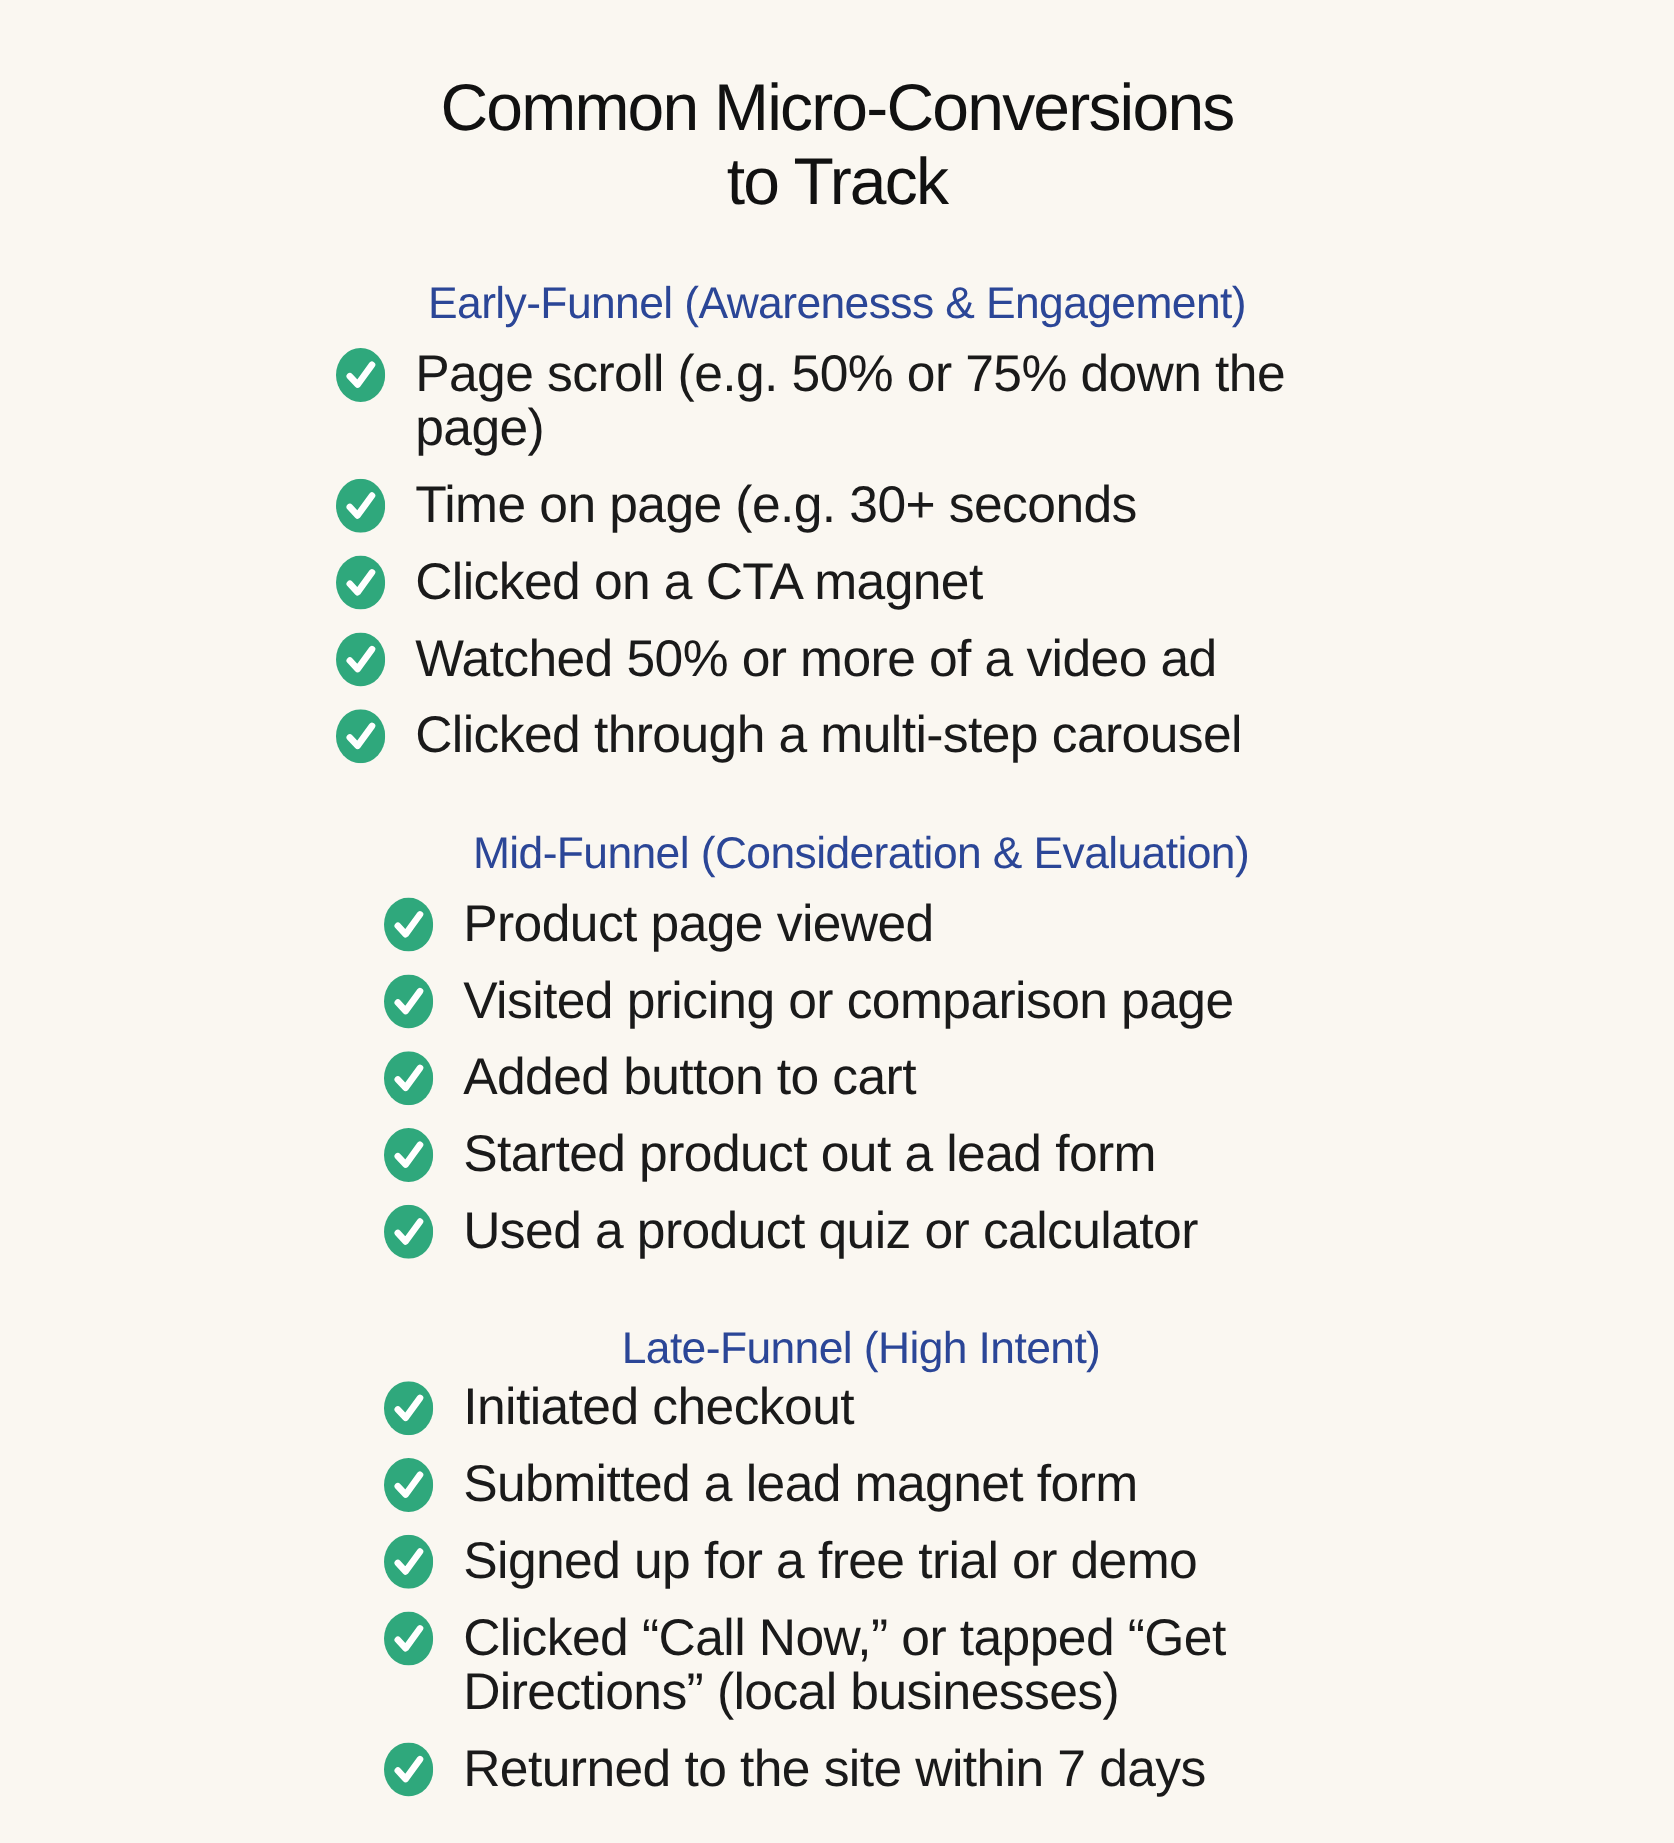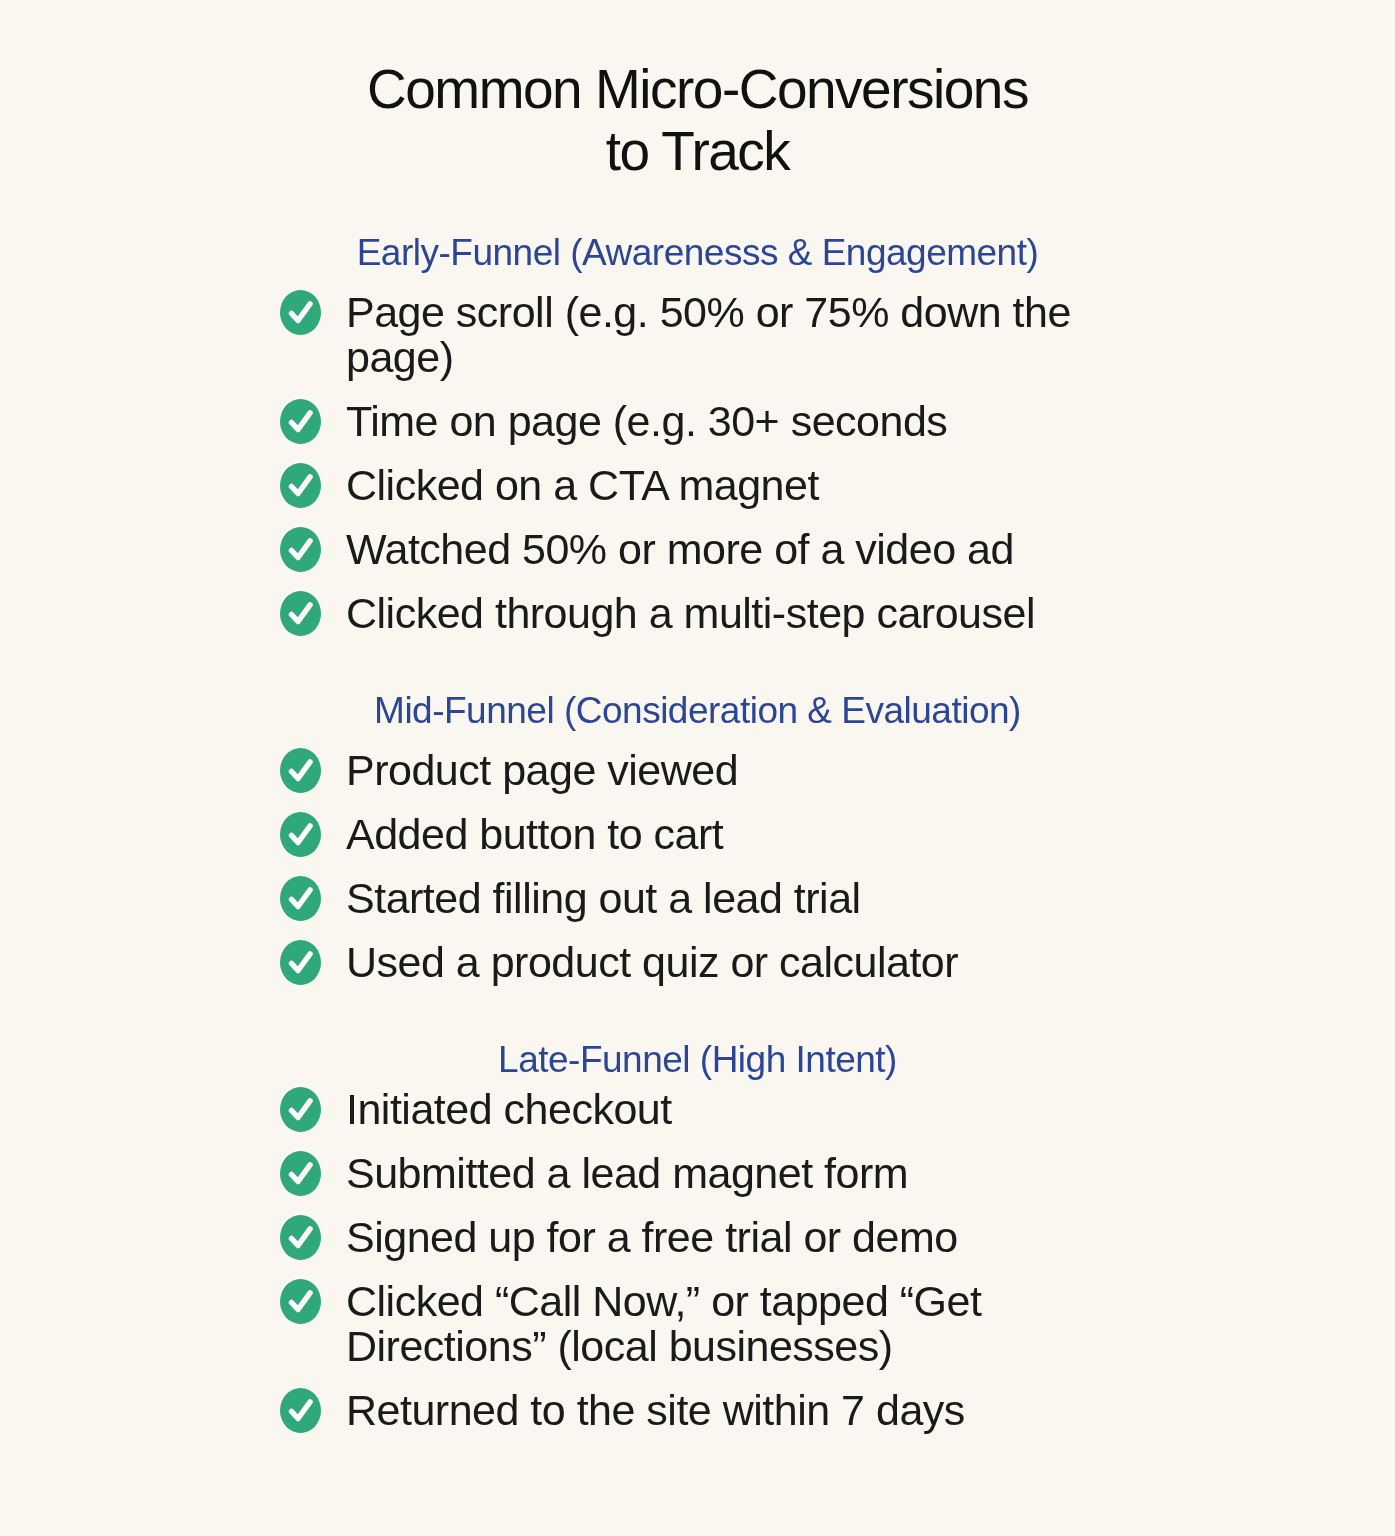--- a/index.html
+++ b/index.html
@@ -24,21 +24,21 @@
   }
   .title {
     text-align: center;
     font-size: 55px;
     font-weight: 400;
     letter-spacing: -1.5px;
     line-height: 62px;
     color: #111111;
   }
   .section { margin-top: 48px; }
-  .section + .section { margin-top: 52px; }
+  .section + .section { margin-top: 52px; padding-left: 40px; }
   .section-heading {
     text-align: center;
     font-size: 37px;
     font-weight: 400;
     letter-spacing: -0.5px;
     line-height: 46px;
     color: var(--accent);
   }
   .items {
     list-style: none;
@@ -124,28 +124,35 @@
             <ellipse cx="20.5" cy="22.5" rx="20.5" ry="22.5" fill="#2FA87C"></ellipse>
             <path d="M11.5 23.5 L18 30.5 L30 14" stroke="#FFFFFF" stroke-width="5.5" fill="none" stroke-linecap="round" stroke-linejoin="round"></path>
           </svg>
         <span class="item-text">Product page viewed</span>
       </li>
       <li class="item">
         <svg class="check" viewBox="0 0 41 45" aria-hidden="true">
             <ellipse cx="20.5" cy="22.5" rx="20.5" ry="22.5" fill="#2FA87C"></ellipse>
             <path d="M11.5 23.5 L18 30.5 L30 14" stroke="#FFFFFF" stroke-width="5.5" fill="none" stroke-linecap="round" stroke-linejoin="round"></path>
           </svg>
+        <span class="item-text">Visited pricing or comparison page</span>
+      </li>
+      <li class="item">
+        <svg class="check" viewBox="0 0 41 45" aria-hidden="true">
+            <ellipse cx="20.5" cy="22.5" rx="20.5" ry="22.5" fill="#2FA87C"></ellipse>
+            <path d="M11.5 23.5 L18 30.5 L30 14" stroke="#FFFFFF" stroke-width="5.5" fill="none" stroke-linecap="round" stroke-linejoin="round"></path>
+          </svg>
         <span class="item-text">Added button to cart</span>
       </li>
       <li class="item">
         <svg class="check" viewBox="0 0 41 45" aria-hidden="true">
             <ellipse cx="20.5" cy="22.5" rx="20.5" ry="22.5" fill="#2FA87C"></ellipse>
             <path d="M11.5 23.5 L18 30.5 L30 14" stroke="#FFFFFF" stroke-width="5.5" fill="none" stroke-linecap="round" stroke-linejoin="round"></path>
           </svg>
-        <span class="item-text">Started filling out a lead trial</span>
+        <span class="item-text">Started product out a lead form</span>
       </li>
       <li class="item">
         <svg class="check" viewBox="0 0 41 45" aria-hidden="true">
             <ellipse cx="20.5" cy="22.5" rx="20.5" ry="22.5" fill="#2FA87C"></ellipse>
             <path d="M11.5 23.5 L18 30.5 L30 14" stroke="#FFFFFF" stroke-width="5.5" fill="none" stroke-linecap="round" stroke-linejoin="round"></path>
           </svg>
         <span class="item-text">Used a product quiz or calculator</span>
       </li>
     </ul>
   </div>

